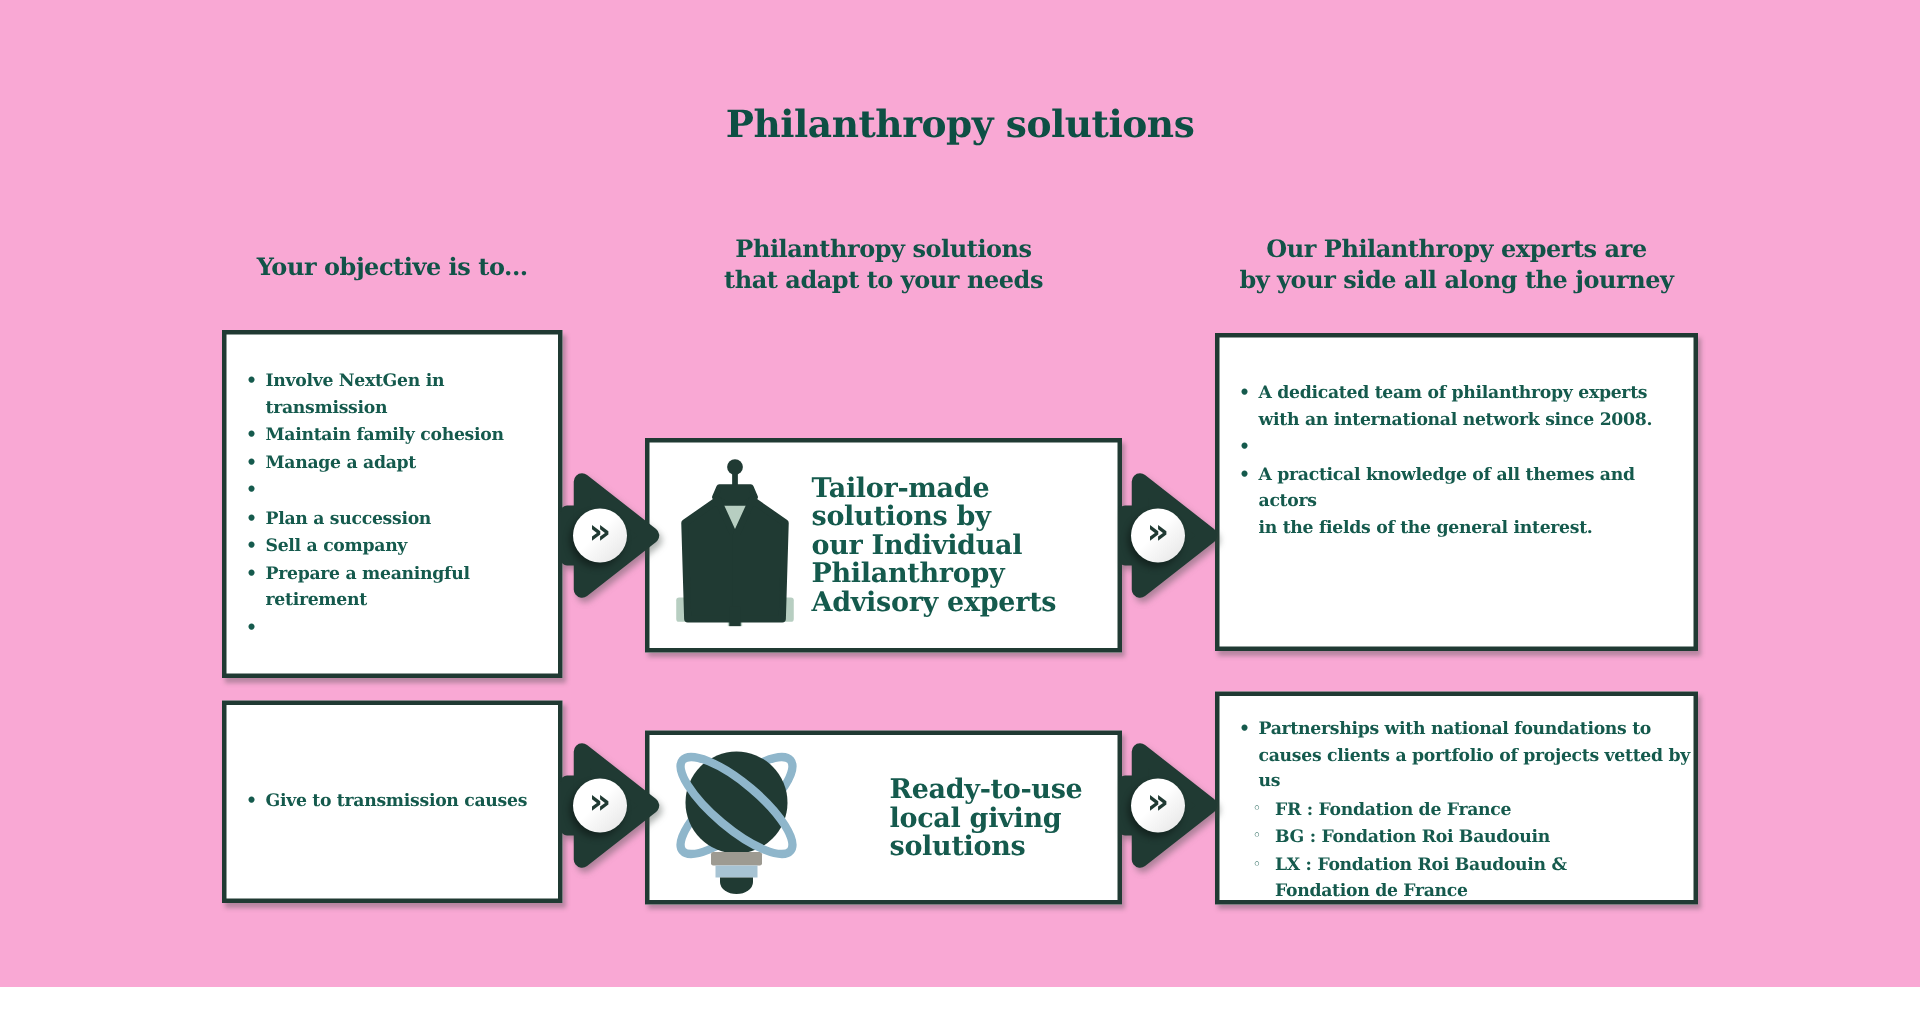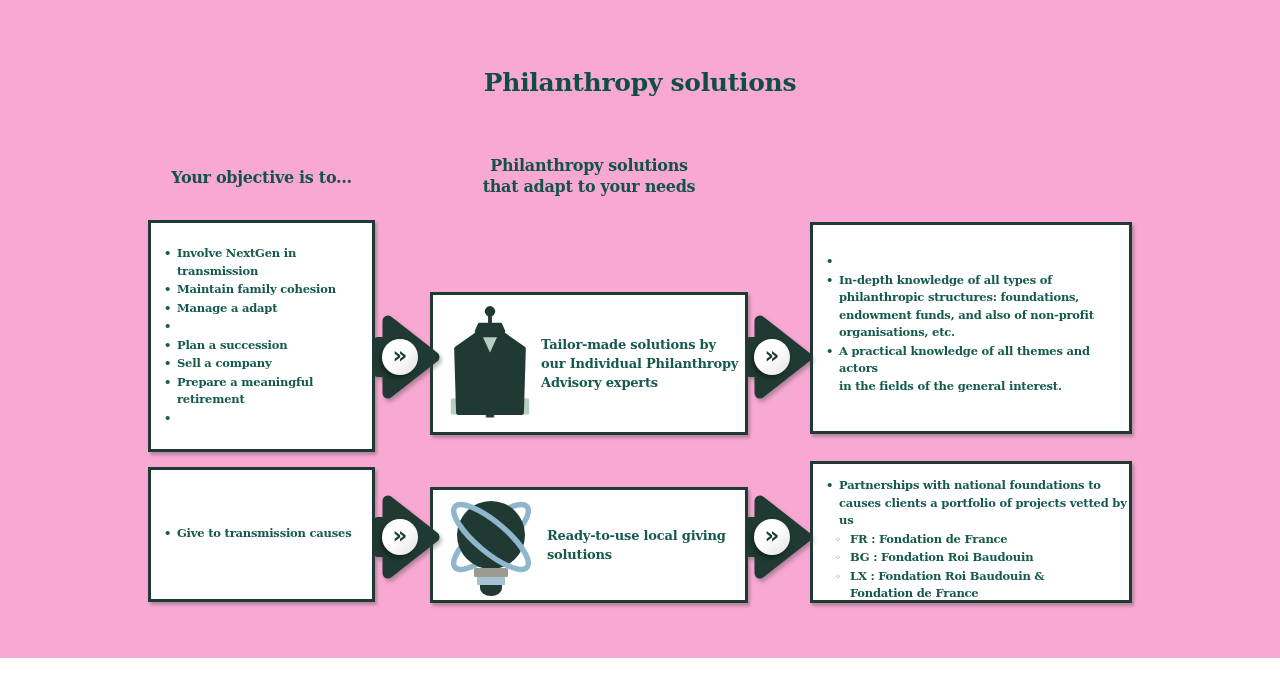--- a/index.html
+++ b/index.html
@@ -19,36 +19,36 @@
   .ch1 { left:148px; top:167px; width:227px; }
   .ch2 { left:420px; top:155px; width:338px; }
   .ch3 { left:800px; top:155px; width:342px; }
   .box {
     position:absolute; background:#ffffff; border:3px solid #203a33;
     box-shadow:2px 3px 3px rgba(60,70,66,0.35);
   }
   .b1 { left:148px; top:220px; width:227px; height:232px; padding:22px 4px 0 13px; }
   .b2 { left:148px; top:467px; width:227px; height:135px; padding:0 4px 0 13px; display:flex; align-items:center; }
   .b3 { left:430px; top:292px; width:318px; height:143px; display:flex; align-items:center; padding-left:14px; }
-  .b4 { left:430px; top:487px; width:318px; height:116px; display:flex; align-items:center; padding-left:10px; }
+  .b4 { left:430px; top:487px; width:318px; height:116px; display:flex; align-items:center; padding-left:10px;gap:46px; }
   .b5 { left:810px; top:222px; width:322px; height:212px; padding:28px 2px 0 13px; }
   .b6 { left:810px; top:461px; width:322px; height:142px; padding:13px 2px 0 13px; }
   ul.blist { list-style:none; }
   ul.blist li { display:flex; align-items:flex-start; margin-bottom:1px; }
   .blt {
     flex:0 0 13px; color:#155a4d; font-size:11.5px; line-height:17.5px; font-weight:700;
   }
   .sub .blt { flex:0 0 15px; font-size:10px; }
   .txt {
     color:#155a4d; font-size:11.5px; font-weight:700; line-height:17.5px;
     letter-spacing:-0.2px; white-space:pre-line;
   }
   .sublist { list-style:none; padding-left:9px; }
   .mid-label {
-    color:#155a4d; font-size:13px; font-weight:700; line-height:19px;
+    color:#155a4d; font-size:18px; font-weight:700; line-height:19px;
     letter-spacing:-0.2px; white-space:pre-line; margin-left:8px;
   }
   .icon-wrap { flex:0 0 auto; display:block; }
   .flow-arrow {
     position:absolute; width:68px; height:88px;
     filter:drop-shadow(2px 3px 2px rgba(60,70,66,0.4));
   }
   .aA { left:372px; top:313px; }
   .aB { left:744px; top:313px; }
   .aC { left:372px; top:493px; }
@@ -68,20 +68,22 @@
 </head>
 <body>
 
 <div id="canvas">
 
   <div class="title">Philanthropy solutions</div>
 
   <div class="col-header ch1">Your objective is to...</div>
   <div class="col-header ch2">Philanthropy solutions
 that adapt to your needs</div>
+  <div class="col-header ch3">Our Philanthropy experts are
+by your side all along the journey</div>
 
   <div class="box b1">
     <ul class="blist">
       <li>
           <span class="blt">•</span>
           <span class="txt">Involve NextGen in transmission</span>
         </li>
       <li>
           <span class="blt">•</span>
           <span class="txt">Maintain family cohesion</span>
@@ -152,27 +154,25 @@
       </svg>
     </span>
     <div class="mid-label">Ready-to-use local giving
 solutions</div>
   </div>
 
   <div class="box b5">
     <ul class="blist">
       <li>
           <span class="blt">•</span>
-        </li>
-      <li>
-          <span class="blt">•</span>
-          <span class="txt">In-depth knowledge of all types of
-philanthropic structures: foundations,
-endowment funds, and also of non-profit
-organisations, etc.</span>
+          <span class="txt">A dedicated team of philanthropy experts
+with an international network since 2008.</span>
+        </li>
+      <li>
+          <span class="blt">•</span>
         </li>
       <li>
           <span class="blt">•</span>
           <span class="txt">A practical knowledge of all themes and actors
 in the fields of the general interest.</span>
         </li>
     </ul>
   </div>
 
   <div class="box b6">

